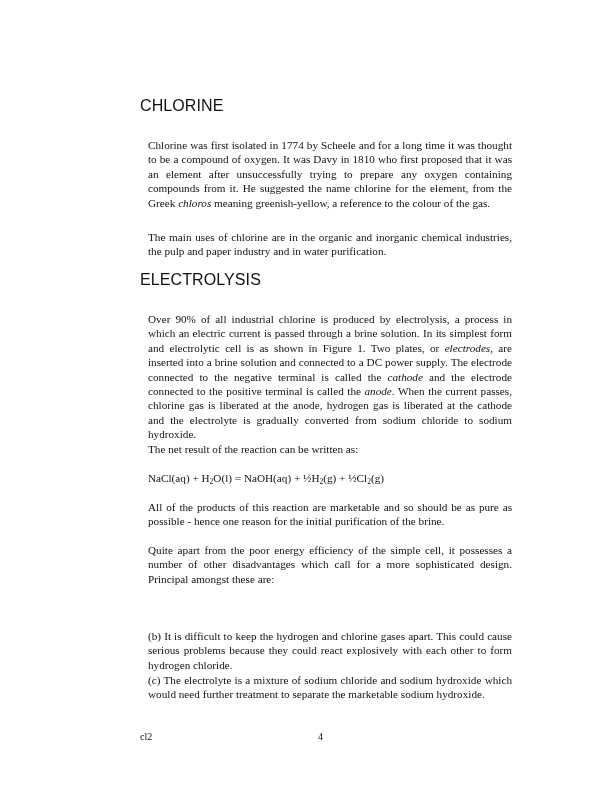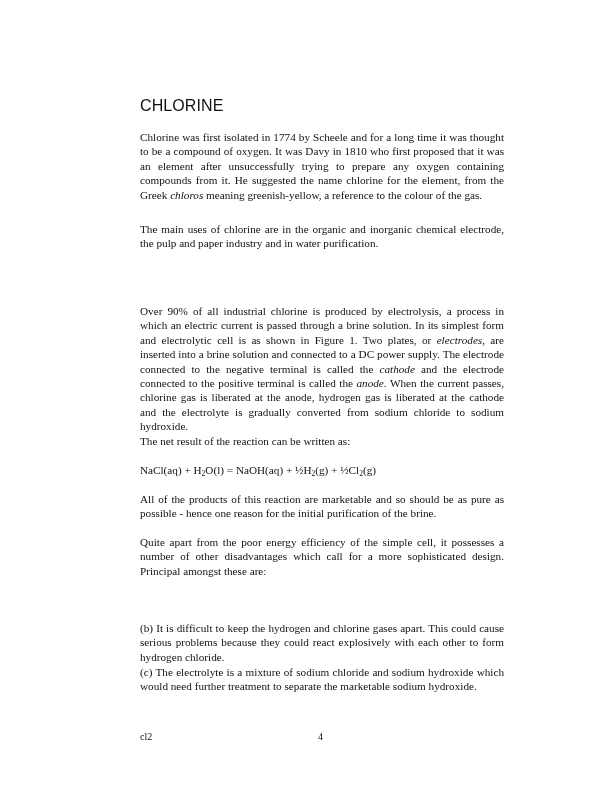--- a/index.html
+++ b/index.html
@@ -7,40 +7,41 @@
     .page { position: absolute; left: 16px; top: 0; width: 612px; height: 628px; background: #fff; }
     .heading {
       position: absolute; left: 124px;
       font-family: "Liberation Sans", sans-serif;
       font-size: 16px; color: #111; margin: 0; font-weight: normal; letter-spacing: 0.1px;
     }
     .para {
       position: absolute; left: 124px; width: 364px;
       font-family: "Liberation Serif", serif;
       font-size: 11.2px; line-height: 14.4px; color: #111;
-      text-align: justify; margin: 0;
+      text-align: justify; margin: 8px;
     }
     .para.left { text-align: left; }
     .footer {
       position: absolute; top: 731px;
       font-family: "Liberation Serif", serif; font-size: 10px; color: #111;
     }
     sub { font-size: 7.5px; vertical-align: -2px; line-height: 0; }
   </style>
 </head>
 <body>
 
 <div class="page">
 
   <h2 class="heading" style="top:97px;">CHLORINE</h2>
 
   <p class="para" style="top:130px;"><span>Chlorine was first isolated in 1774 by Scheele and for a long time it was thought to be a compound of oxygen. It was Davy in 1810 who first proposed that it was an element after unsuccessfully trying to prepare any oxygen containing compounds from it. He suggested the name chlorine for the element, from the Greek </span><em>chloros</em><span> meaning greenish-yellow, a reference to the colour of the gas.</span></p>
 
-  <p class="para" style="top:222px;"><span>The main uses of chlorine are in the organic and inorganic chemical electrode, the pulp and paper industry and in water purification.</span></p>
+  <p class="para" style="top:222px;"><span>The main uses of chlorine are in the organic and inorganic chemical industries, the pulp and paper industry and in water purification.</span></p>
 
+  <h2 class="heading" style="top:271px;">ELECTROLYSIS</h2>
 
   <p class="para" style="top:304px;"><span>Over 90% of all industrial chlorine is produced by electrolysis, a process in which an electric current is passed through a brine solution. In its simplest form and electrolytic cell is as shown in Figure 1. Two plates, or </span><em>electrodes</em><span>, are inserted into a brine solution and connected to a DC power supply. The electrode connected to the negative terminal is called the </span><em>cathode</em><span> and the electrode connected to the positive terminal is called the </span><em>anode</em><span>. When the current passes, chlorine gas is liberated at the anode, hydrogen gas is liberated at the cathode and the electrolyte is gradually converted from sodium chloride to sodium hydroxide.</span></p>
 
   <p class="para left" style="top:434px;"><span>The net result of the reaction can be written as:</span></p>
 
   <p class="para left" style="top:463px;"><span>NaCl(aq) + H</span><sub>2</sub><span>O(l) = NaOH(aq) + ½H</span><sub>2</sub><span>(g) + ½Cl</span><sub>2</sub><span>(g)</span></p>
 
   <p class="para" style="top:492px;"><span>All of the products of this reaction are marketable and so should be as pure as possible - hence one reason for the initial purification of the brine.</span></p>
 
   <p class="para" style="top:535px;"><span>Quite apart from the poor energy efficiency of the simple cell, it possesses a number of other disadvantages which call for a more sophisticated design. Principal amongst these are:</span></p>

